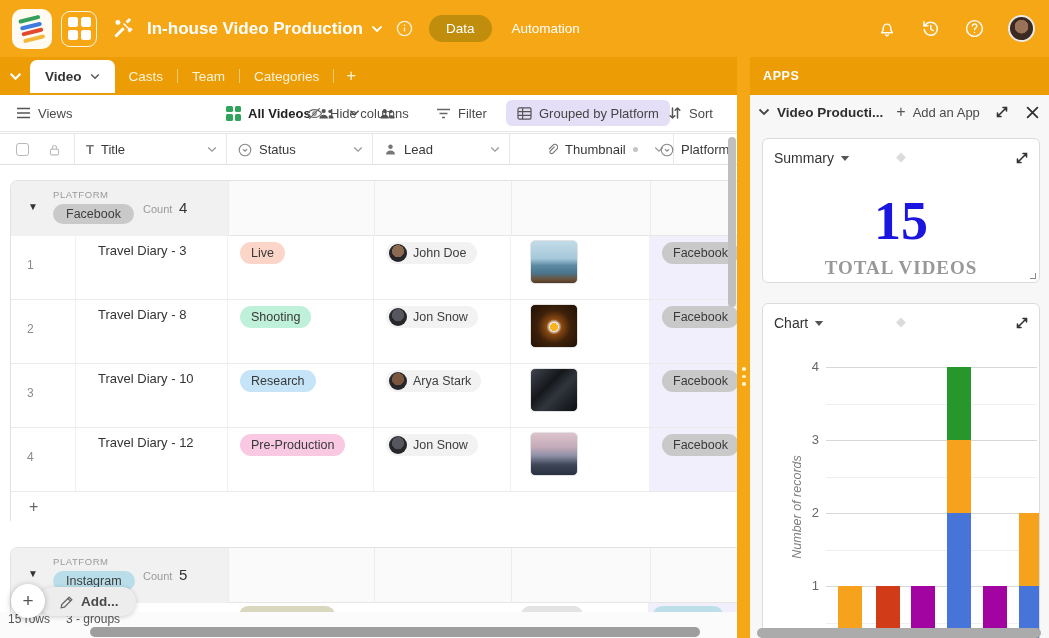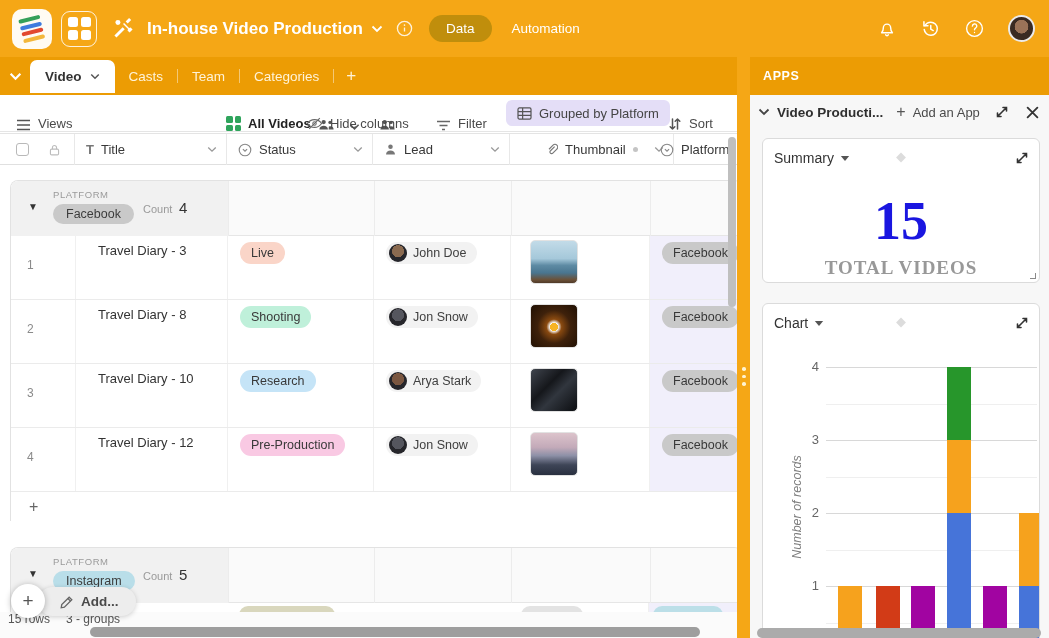--- a/index.html
+++ b/index.html
@@ -23,21 +23,21 @@
   
   .main{position:absolute;left:0;top:57px;width:737px;height:581px;background:#fff;overflow:hidden;}
   .tabbar{position:relative;height:38px;background:#EC9C04;display:flex;align-items:center;}
   .tab-caret{height:38px;width:30px;display:flex;align-items:center;justify-content:center;}
   .tab-active{height:33px;background:#fff;border-radius:7px 7px 0 0;display:flex;align-items:center;gap:8px;padding:0 15px;font-size:13.5px;font-weight:700;color:#333;}
   .tab{height:38px;display:flex;align-items:center;padding:0 14px;color:#FFF3D8;font-size:13.5px;}
   .tab-div{width:1px;height:14px;background:rgba(255,255,255,.45);margin-bottom:12px;align-self:flex-end;}
   .tab-add{color:#FFF3D8;font-size:17px;padding:0 12px;height:38px;display:flex;align-items:center;}
 
   .toolbar{position:relative;height:37px;border-bottom:1px solid #E5E5E5;font-size:13px;color:#4A4A4A;}
-  .tbi{position:absolute;top:0;height:36px;display:flex;align-items:flex-end;gap:7px;white-space:nowrap;}
+  .tbi{position:absolute;top:0;height:36px;display:flex;align-items:center;gap:7px;white-space:nowrap;}
   .tb-bold{font-weight:700;color:#222;}
   .tb-pill{background:#E4DEF7;border-radius:6px;padding:6px 11px;display:flex;align-items:center;gap:7px;color:#454545;top:5px;height:26px;}
   .ggrid{width:15px;height:15px;display:grid;grid-template-columns:6.5px 6.5px;grid-template-rows:6.5px 6.5px;gap:2px;}
   .ggrid i{background:#2FA45C;border-radius:1.5px;}
 
   
   .ghead{position:absolute;left:0;top:76px;width:737px;height:32px;border-top:1px solid #E4E4E4;border-bottom:1px solid #E0E0E0;background:#fff;font-size:13px;color:#383838;}
   .hc{position:absolute;top:0;height:31px;display:flex;align-items:center;gap:7px;padding-left:11px;border-right:1px solid #E8E8E8;}
   .hc .car{position:absolute;right:9px;}
   .dot{width:5px;height:5px;border-radius:50%;background:#C4C4C4;}

